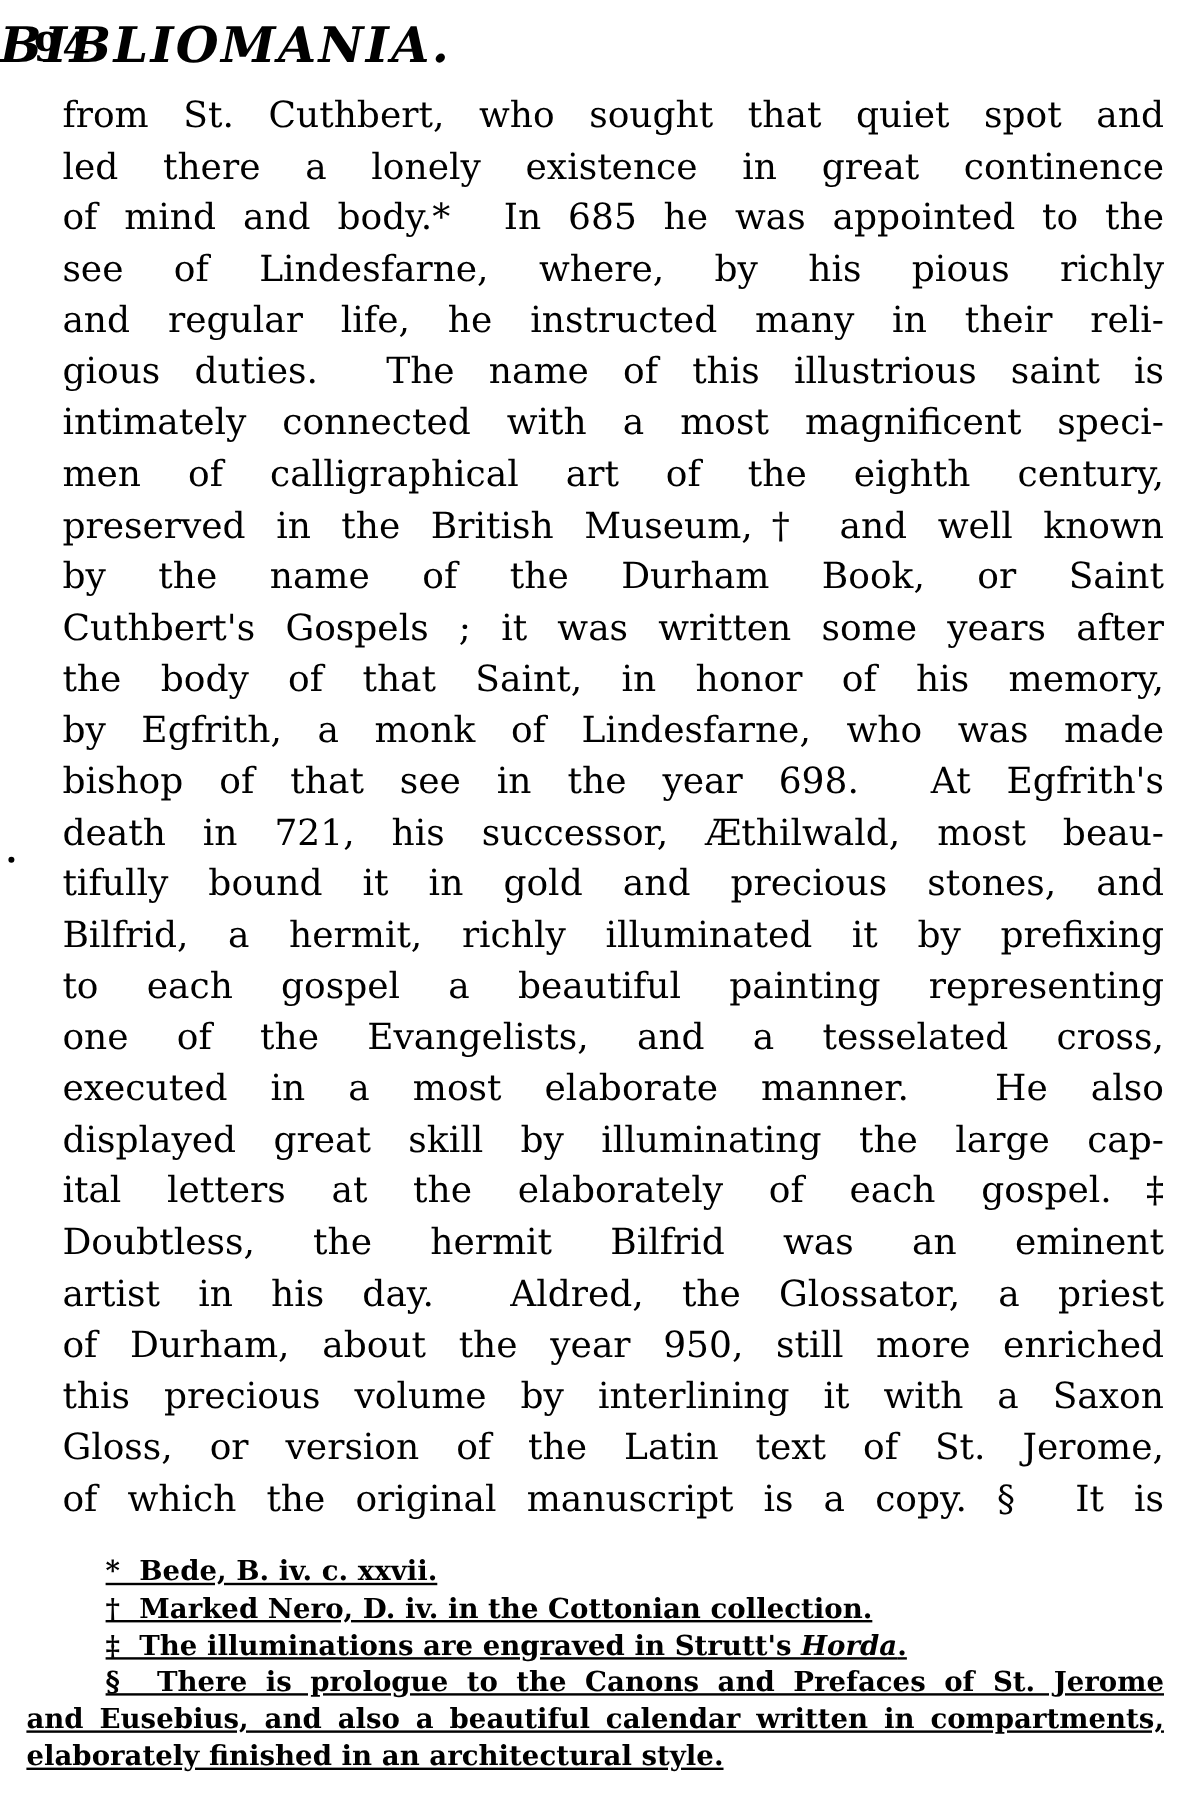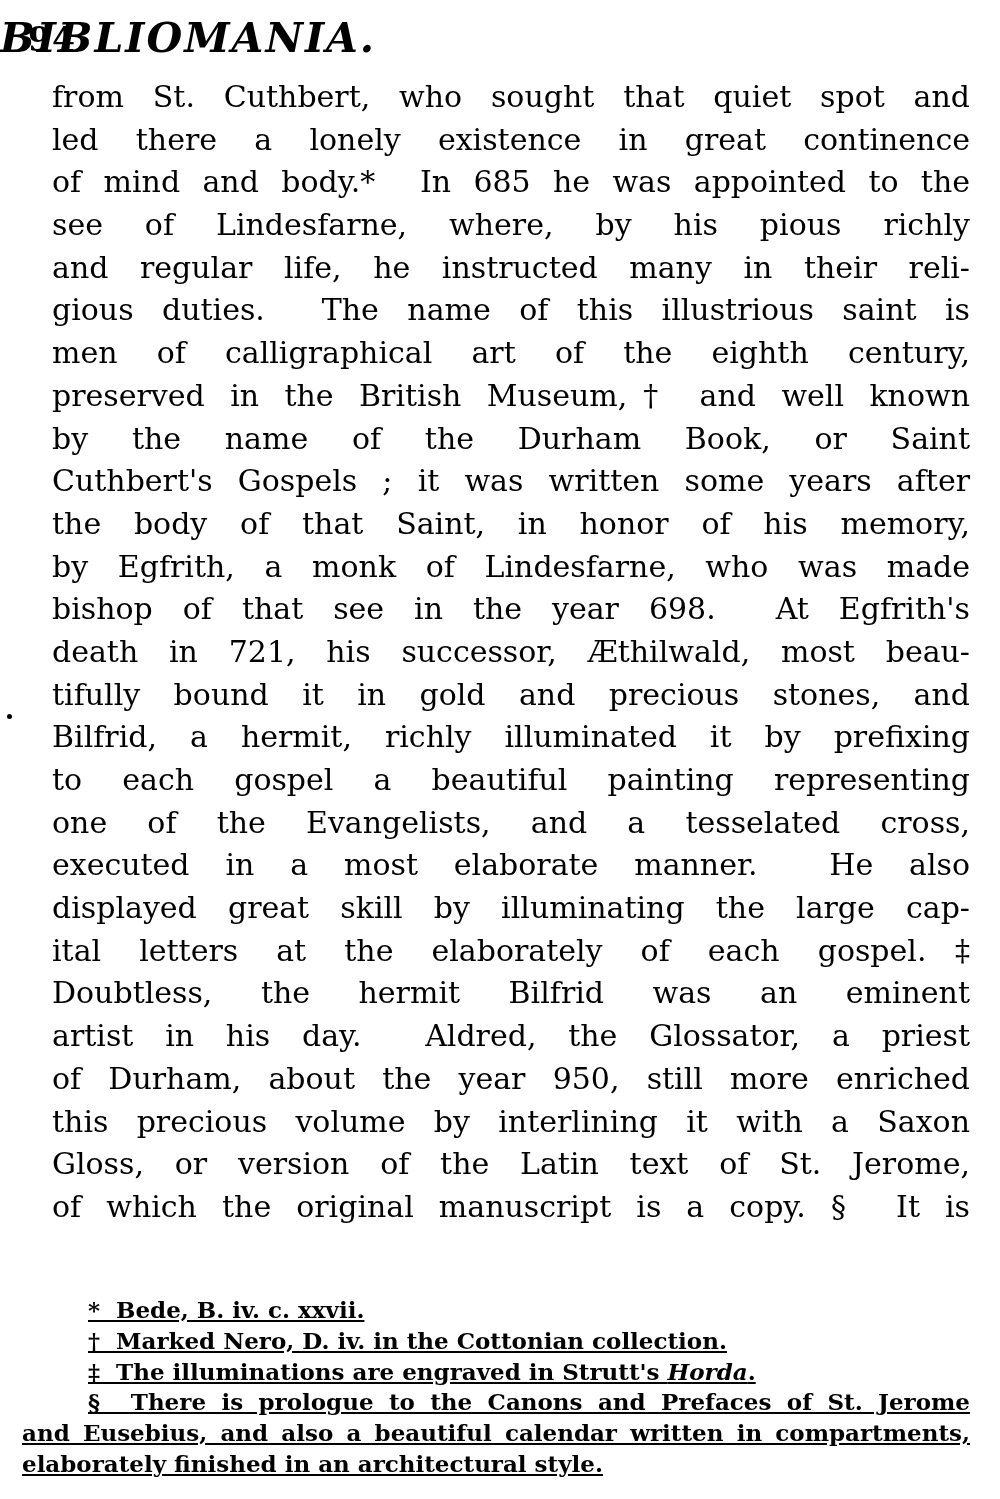--- a/index.html
+++ b/index.html
@@ -78,20 +78,21 @@
     <span class="running-title">BIBLIOMANIA.</span>
   </div>
 
   <div class="body-text">
       <div class="line">from St. Cuthbert, who sought that quiet spot and</div>
       <div class="line">led there a lonely existence in great continence</div>
       <div class="line">of mind and body.*&nbsp; In 685 he was appointed to the</div>
       <div class="line">see of Lindesfarne, where, by his pious richly</div>
       <div class="line">and regular life, he instructed many in their reli-</div>
       <div class="line">gious duties.&nbsp; The name of this illustrious saint is</div>
+      <div class="line">intimately connected with a most magnificent speci-</div>
       <div class="line">men of calligraphical art of the eighth century,</div>
       <div class="line">preserved in the British Museum,† and well known</div>
       <div class="line">by the name of the Durham Book, or Saint</div>
       <div class="line">Cuthbert's Gospels ; it was written some years after</div>
       <div class="line">the body of that Saint, in honor of his memory,</div>
       <div class="line">by Egfrith, a monk of Lindesfarne, who was made</div>
       <div class="line">bishop of that see in the year 698.&nbsp; At Egfrith's</div>
       <div class="line">death in 721, his successor, Æthilwald, most beau-</div>
       <div class="line">tifully bound it in gold and precious stones, and</div>
       <div class="line">Bilfrid, a hermit, richly illuminated it by prefixing</div>

